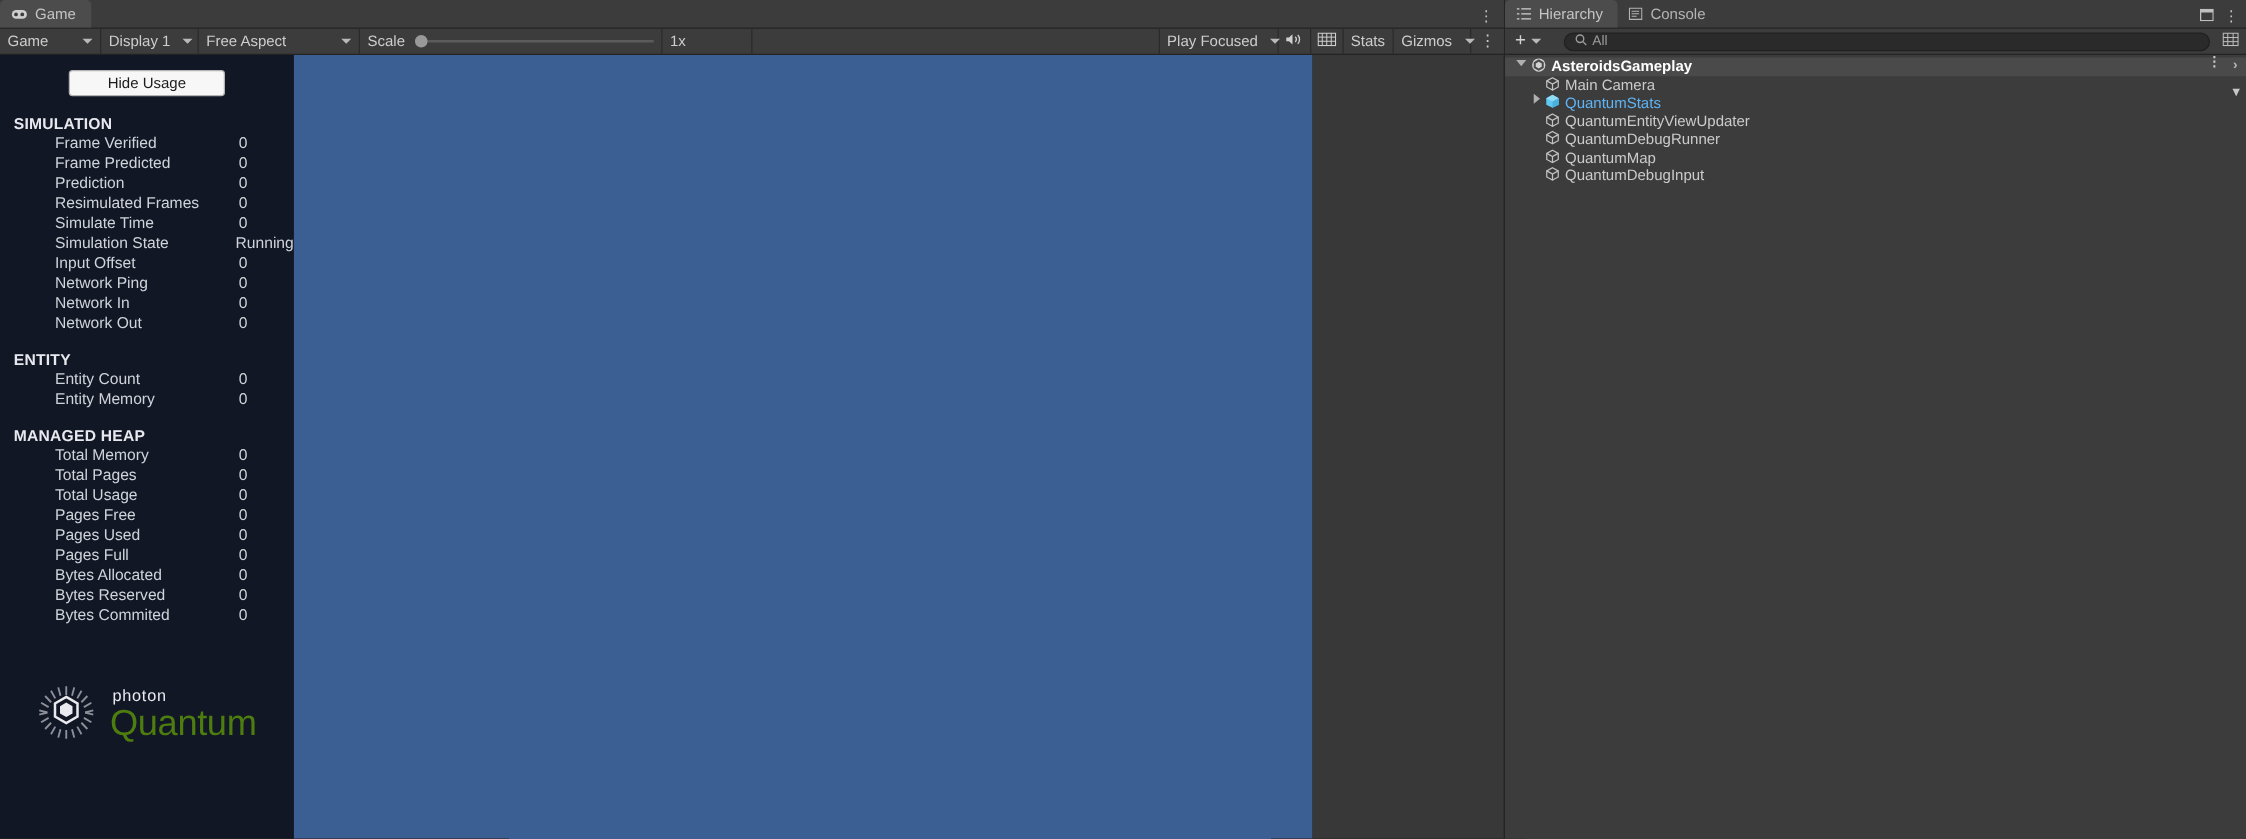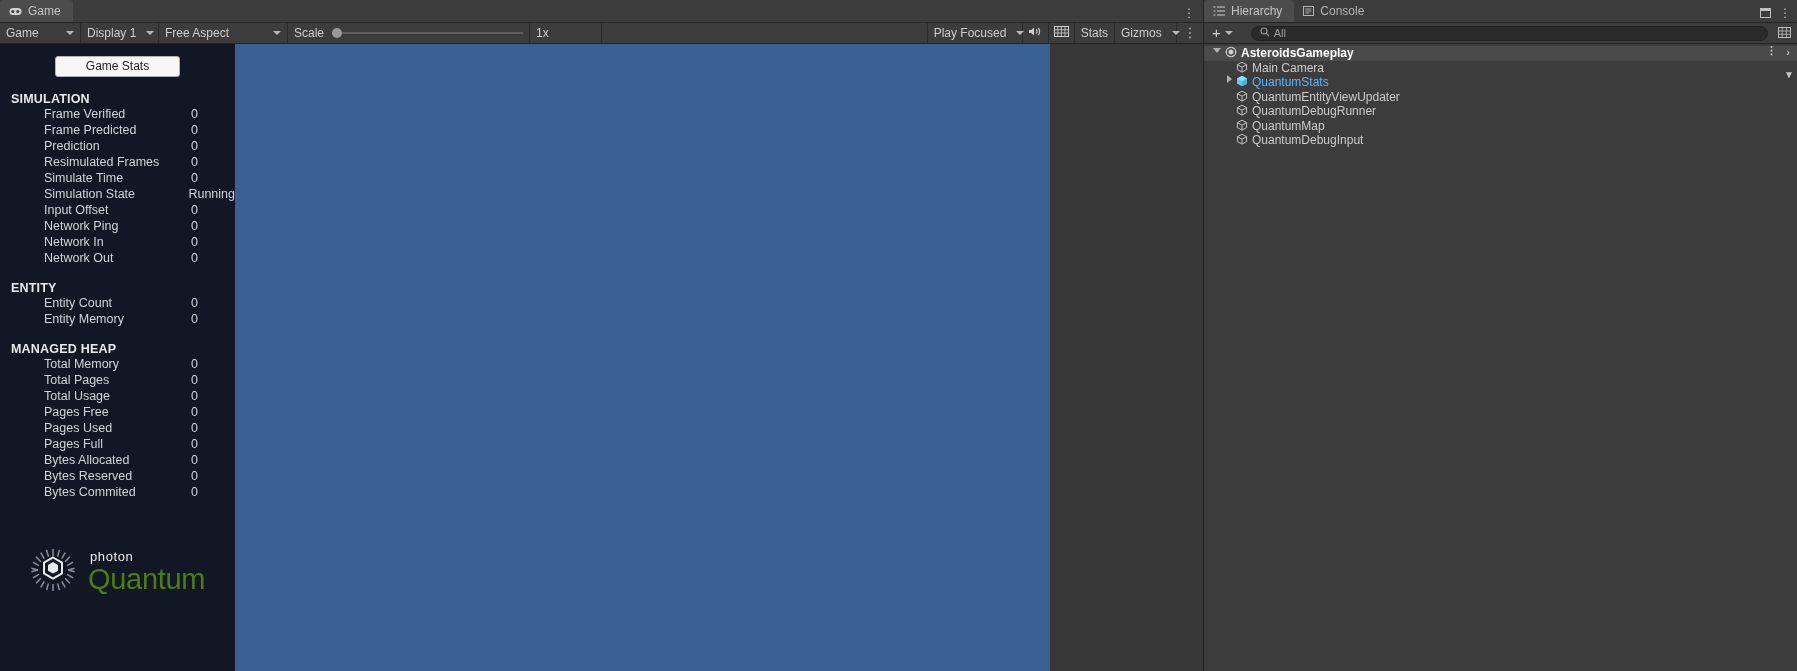--- a/index.html
+++ b/index.html
@@ -273,21 +273,21 @@
         <span style="color:#c9c9c9;font-size:13px;line-height:10px">⋮</span>
       </div>
     </div>
 
     <div class="gameview">
       <div class="gv-left-pad"></div>
       <div class="gameview-inner"></div>
       <div class="gv-right-pad"></div>
 
       <div class="stats-overlay">
-        <button class="hide-stats-btn">Game Stats</button>
+        <button class="hide-stats-btn">Hide Usage</button>
 
         <div class="section-title">SIMULATION</div>
         <div>
           <div class="stat-row">
               <span class="stat-label">Frame Verified</span>
               <span class="stat-value">0</span>
             </div>
           <div class="stat-row">
               <span class="stat-label">Frame Predicted</span>
               <span class="stat-value">0</span>

